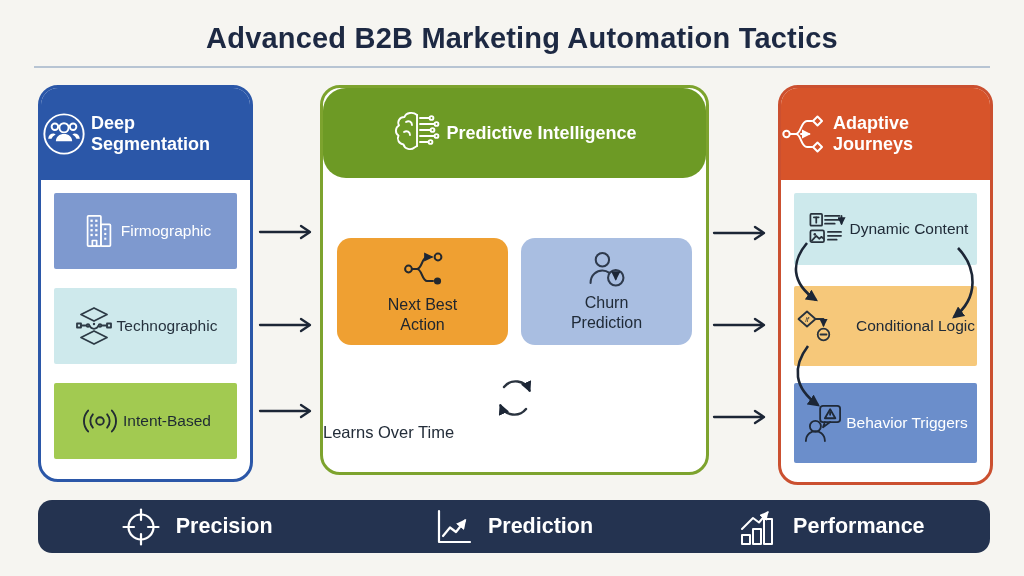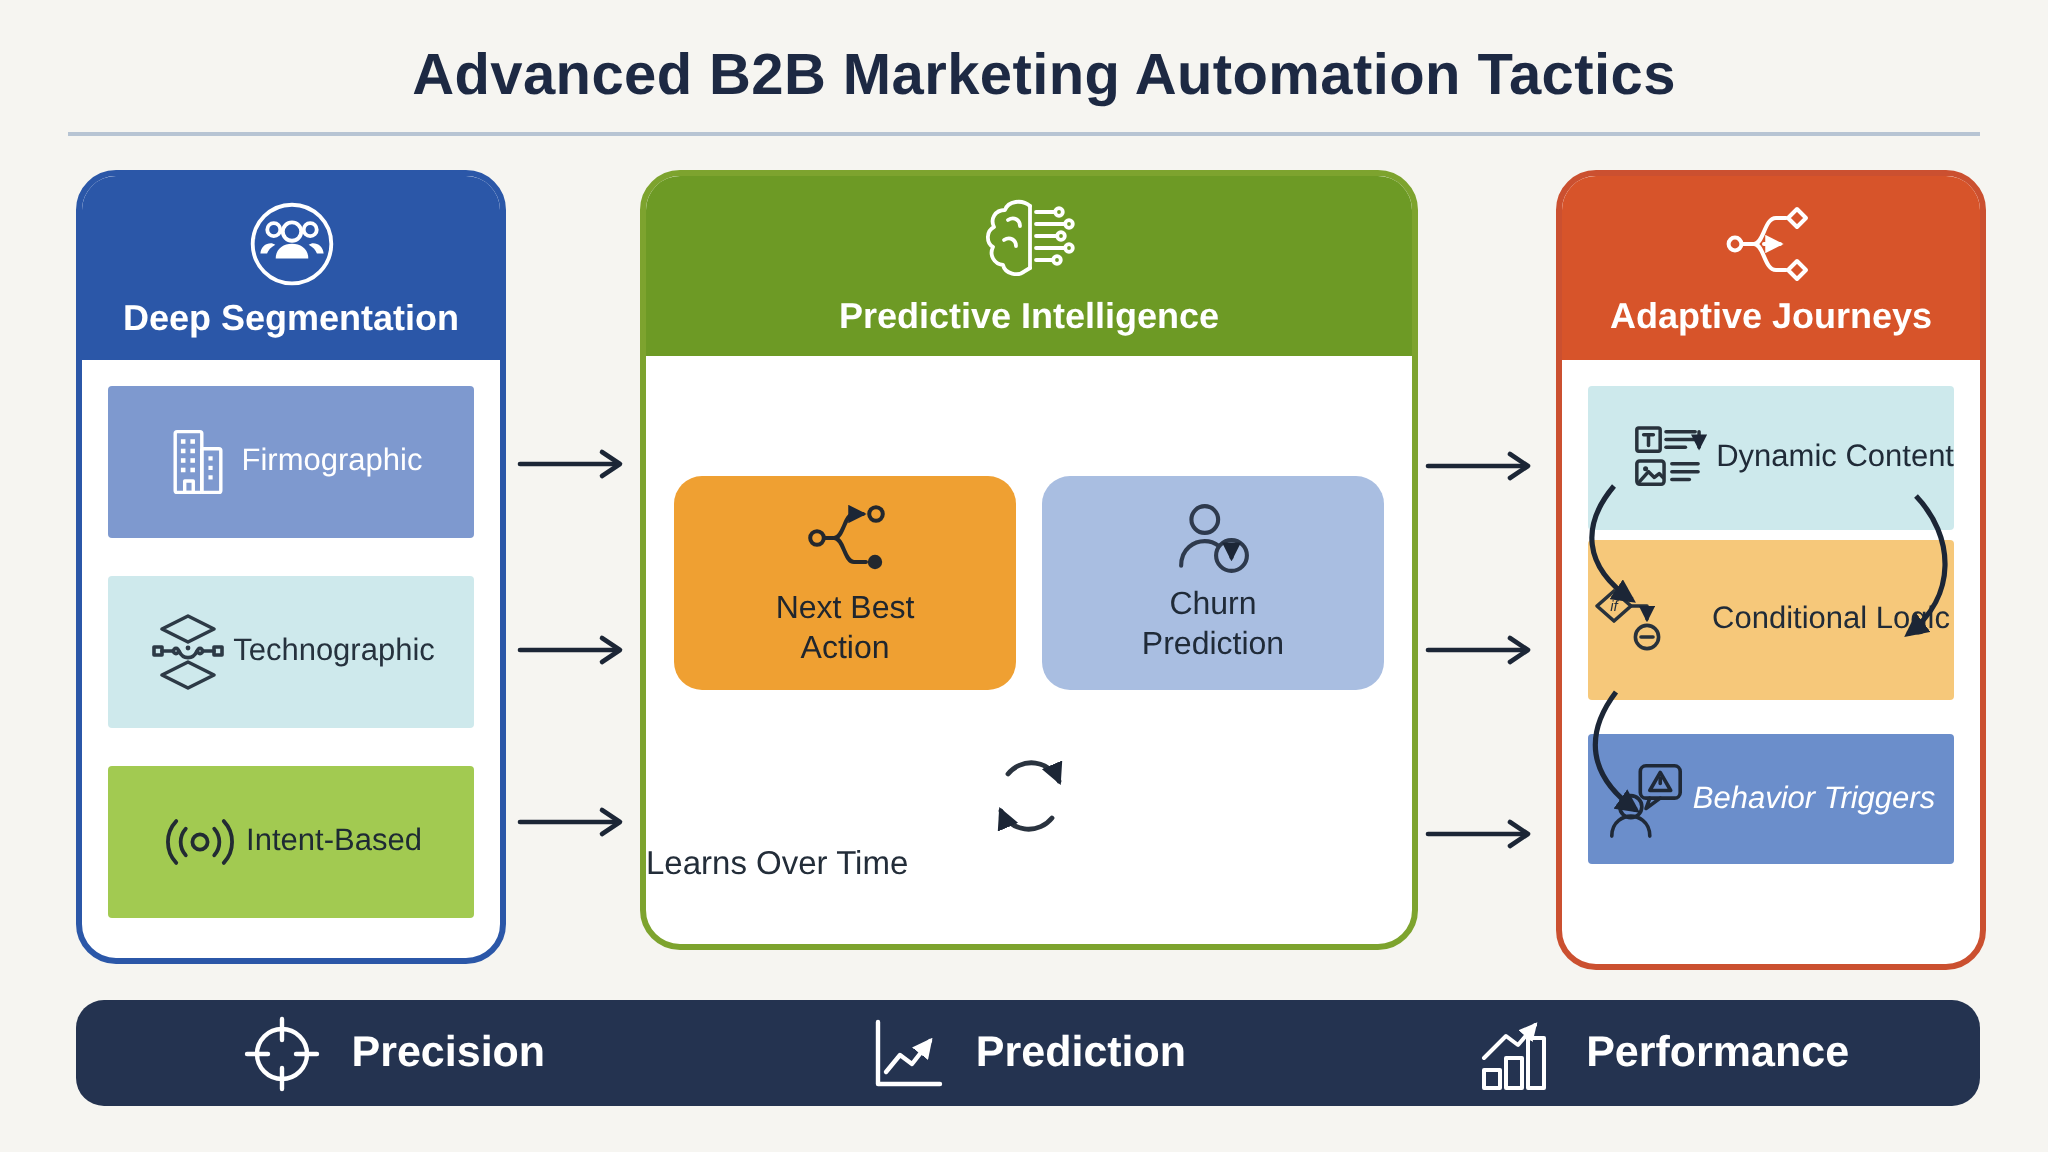--- a/index.html
+++ b/index.html
@@ -8,42 +8,42 @@
   .title{position:absolute;top:22px;left:0;width:100%;margin:0;text-align:center;
          font-size:29px;font-weight:700;color:#1d2943;letter-spacing:.2px;}
   .divider{position:absolute;top:66px;left:34px;width:956px;height:2px;background:#b7c4d3;}
 
   .col{position:absolute;top:85px;background:#ffffff;border:3px solid #999;
        border-radius:20px;box-sizing:border-box;overflow:hidden;}
   .col-left{left:38px;width:215px;height:397px;}
   .col-mid{left:320px;width:389px;height:390px;}
   .col-right{left:778px;width:215px;height:400px;}
 
-  .col-head{display:flex;flex-direction:column;align-items:center;justify-content:center;
+  .col-head{display:flex;flex-direction:row;align-items:center;justify-content:center;
             gap:4px;color:#fff;height:92px;}
-  .col-mid .col-head{height:90px;}
+  .col-mid .col-head{height:90px;border-radius:23px;}
   .hlabel{font-size:18px;font-weight:700;}
 
   .cards{padding:13px 13px 0;}
   .card{border-radius:2px;display:flex;flex-direction:row;align-items:center;
         justify-content:center;gap:3px;}
   .col-left .card{height:76px;margin-bottom:19px;}
   .clabel{font-size:15.5px;}
 
   .mid-cards{display:flex;gap:13px;margin:60px 14px 0;}
   .mid-card{flex:1;height:107px;border-radius:14px;display:flex;flex-direction:column;
             align-items:center;justify-content:center;gap:6px;text-align:center;}
   .mid-label{font-size:16px;line-height:1.22;max-width:100px;}
 
   .learns{margin-top:32px;display:flex;flex-direction:column;gap:4px;}
   .learns-label{font-size:16.5px;}
 
-  .rc1{height:72px;margin-bottom:5px;justify-content:flex-end;}
+  .rc1{height:72px;margin-bottom:21px;}
   .rc2{height:80px;margin-bottom:17px;}
-  .rc3{height:65px;font-style:italic;}
+  .rc3{height:80px;}
 
   .arrow{position:absolute;}
   .curves{position:absolute;left:778px;top:180px;pointer-events:none;}
 
   .bar{position:absolute;left:38px;top:500px;width:952px;height:53px;border-radius:14px;
        display:flex;align-items:center;}
   .bar-item{flex:1;display:flex;align-items:center;justify-content:center;gap:15px;
             color:#ffffff;font-size:21.5px;font-weight:700;}
   .ic{display:flex;align-items:center;justify-content:center;}
 </style>

